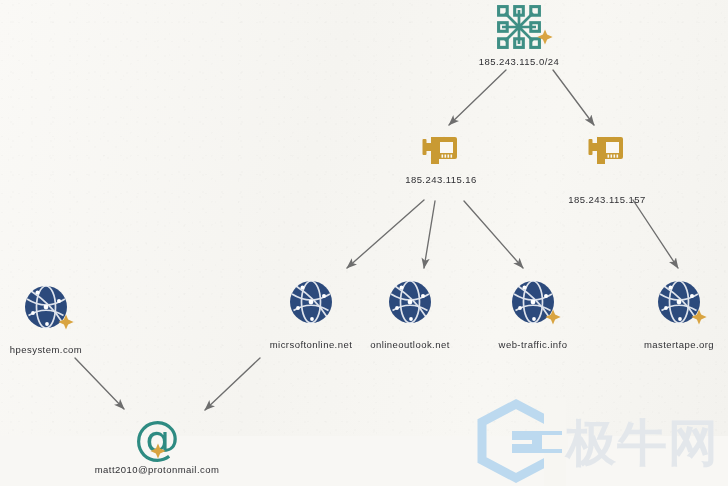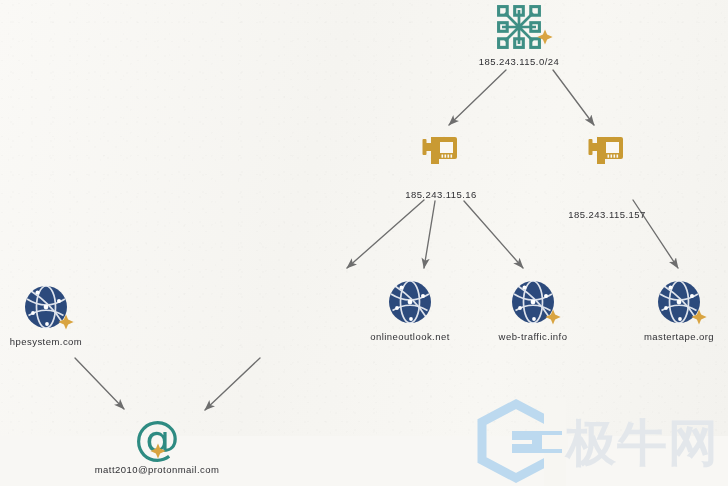--- a/index.html
+++ b/index.html
@@ -57,30 +57,30 @@
     align-items: center;
     width: 150px;
     margin-left: -75px;
   }
   .node .glyph {
     position: relative;
     display: block;
     line-height: 0;
   }
   .node .label {
-    margin-top: 4px;
+    margin-top: 12px;
     font-size: 9.5px;
     letter-spacing: 0.45px;
     color: #2f2f33;
     white-space: nowrap;
     text-align: center;
     font-family: "Liberation Sans", sans-serif;
   }
   .node.subnet .label { margin-top: 6px; }
-  .node.nic .label    { margin-top: 20px; }
+  .node.nic .label    { margin-top: 5px; }
   .node.email .label  { margin-top: 2px; }
 
   
   .pin {
     position: absolute;
     right: -4px;
     bottom: 1px;
     width: 18px;
     height: 18px;
     line-height: 0;
@@ -217,20 +217,41 @@
       </svg>
       <span class="pin">
         <svg width="18" height="18" viewBox="0 0 18 18">
           <path d="M9 1.4 L11.1 6.6 L16.6 9 L11.1 11.4 L9 16.6 L6.9 11.4 L1.4 9 L6.9 6.6 Z" fill="#d9a441"></path>
         </svg>
       </span>
     </span>
     <span class="label">hpesystem.com</span>
   </div>
 
+  <div class="node domain" style="left:311px; top:277px;">
+    <span class="glyph">
+      <svg width="50" height="50" viewBox="0 0 50 50">
+        <circle cx="25" cy="25" r="21" fill="#2c4a7c"></circle>
+        <g stroke="#eef1f6" stroke-width="1.7" fill="none" opacity="0.92">
+          <ellipse cx="25" cy="25" rx="9.5" ry="21"></ellipse>
+          <path d="M6 17 Q25 29 44 17"></path>
+          <path d="M7.5 33.5 Q25 23 42.5 33.5"></path>
+          <path d="M10 9 Q30 22 41 40"></path>
+        </g>
+        <g fill="#ffffff">
+          <circle cx="25" cy="25" r="2.4"></circle>
+          <circle cx="16.5" cy="10.5" r="2"></circle>
+          <circle cx="38" cy="19" r="2"></circle>
+          <circle cx="12" cy="31" r="1.9"></circle>
+          <circle cx="26" cy="42" r="1.9"></circle>
+        </g>
+      </svg>
+    </span>
+    <span class="label">micrsoftonline.net</span>
+  </div>
 
   <div class="node domain" style="left:533px; top:277px;">
     <span class="glyph">
       <svg width="50" height="50" viewBox="0 0 50 50">
         <circle cx="25" cy="25" r="21" fill="#2c4a7c"></circle>
         <g stroke="#eef1f6" stroke-width="1.7" fill="none" opacity="0.92">
           <ellipse cx="25" cy="25" rx="9.5" ry="21"></ellipse>
           <path d="M6 17 Q25 29 44 17"></path>
           <path d="M7.5 33.5 Q25 23 42.5 33.5"></path>
           <path d="M10 9 Q30 22 41 40"></path>

